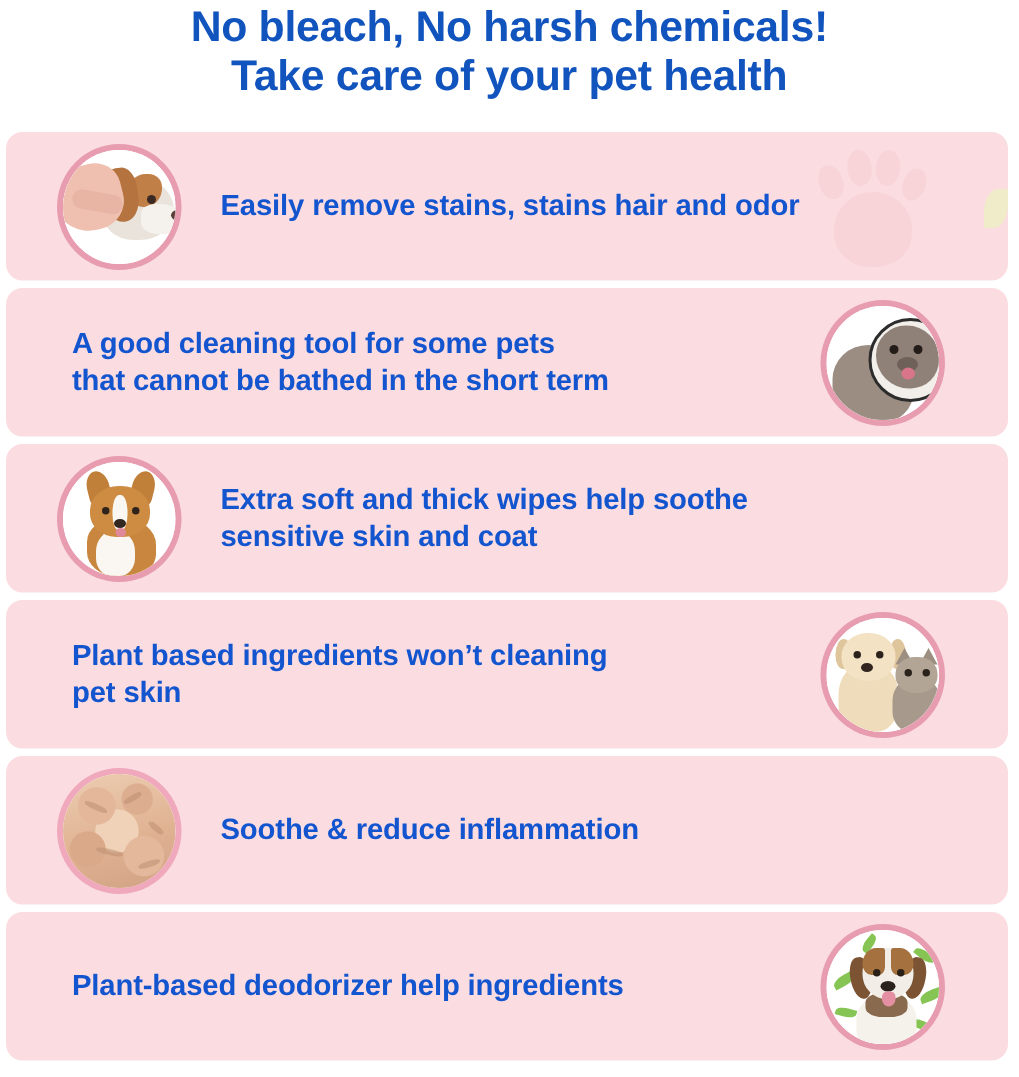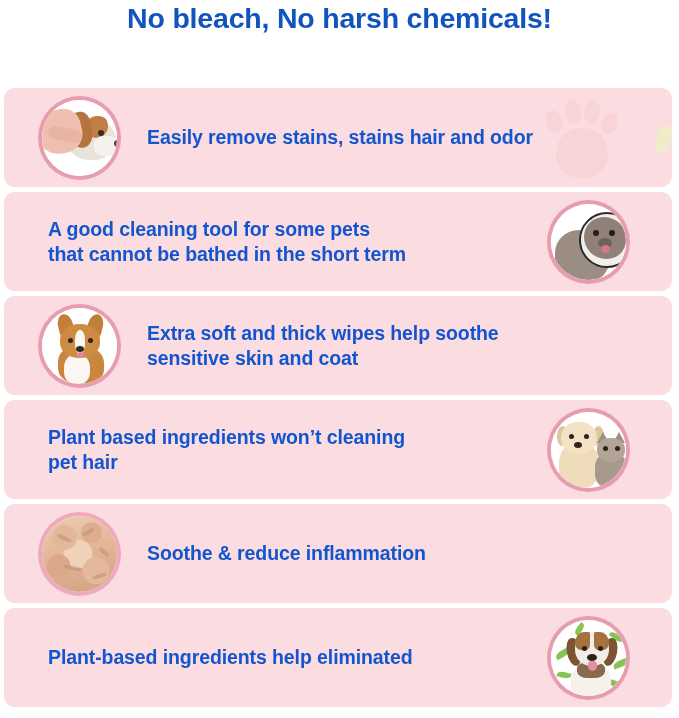--- a/index.html
+++ b/index.html
@@ -384,20 +384,21 @@
   .art-beagle .l5 { left: 62px; top: 40px; width: 16px; height: 7px; transform: rotate(-20deg); }
   .art-beagle .l6 { left: 56px; top: 60px; width: 13px; height: 6px; transform: rotate(24deg); }
 </style>
 </head>
 <body>
 
 <div class="page">
 
   <div class="headline">
     <span class="hl-line">No bleach, No harsh chemicals!</span>
+    <span class="hl-line">Take care of your pet health</span>
   </div>
 
   <div class="cards">
 
     <div class="card">
       <div class="paw-watermark">
         <span class="pad t1"></span>
           <span class="pad t2"></span>
         <span class="pad t3"></span>
           <span class="pad t4"></span>
@@ -481,21 +482,21 @@
             <span class="cat-earL"></span>
               <span class="cat-earR"></span>
             <span class="cat-head"></span>
             <span class="cat-eyeL"></span>
               <span class="cat-eyeR"></span>
           </div>
         </div>
       </div>
       <div class="card-text">
         <span class="ln">Plant based ingredients won’t cleaning</span>
-        <span class="ln">pet hair</span>
+        <span class="ln">pet skin</span>
       </div>
     </div>
 
     <div class="card">
       <div class="thumb soft-ring">
         <div class="thumb-inner">
           <div class="thumb-art art-skin">
             <span class="fleck f1"></span>
               <span class="fleck f2"></span>
             <span class="fleck f3"></span>
@@ -527,18 +528,18 @@
             <span class="capL"></span>
               <span class="capR"></span>
             <span class="eyeL"></span>
               <span class="eyeR"></span>
             <span class="nose"></span>
               <span class="tongue"></span>
           </div>
         </div>
       </div>
       <div class="card-text">
-        <span class="ln">Plant-based ingredients help eliminated</span>
+        <span class="ln">Plant-based deodorizer help ingredients</span>
       </div>
     </div>
 
   </div>
 </div>
 
 </body></html>

